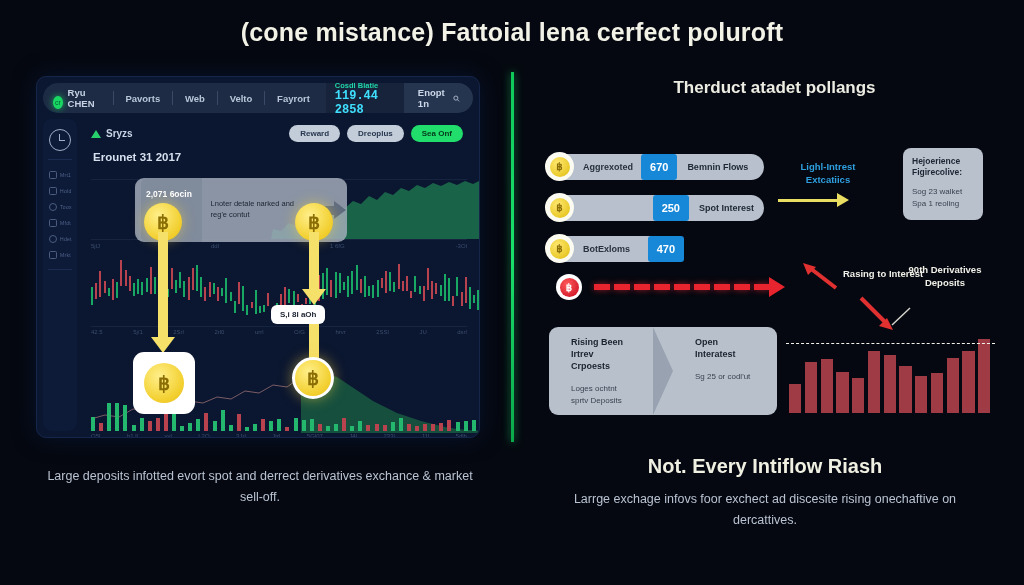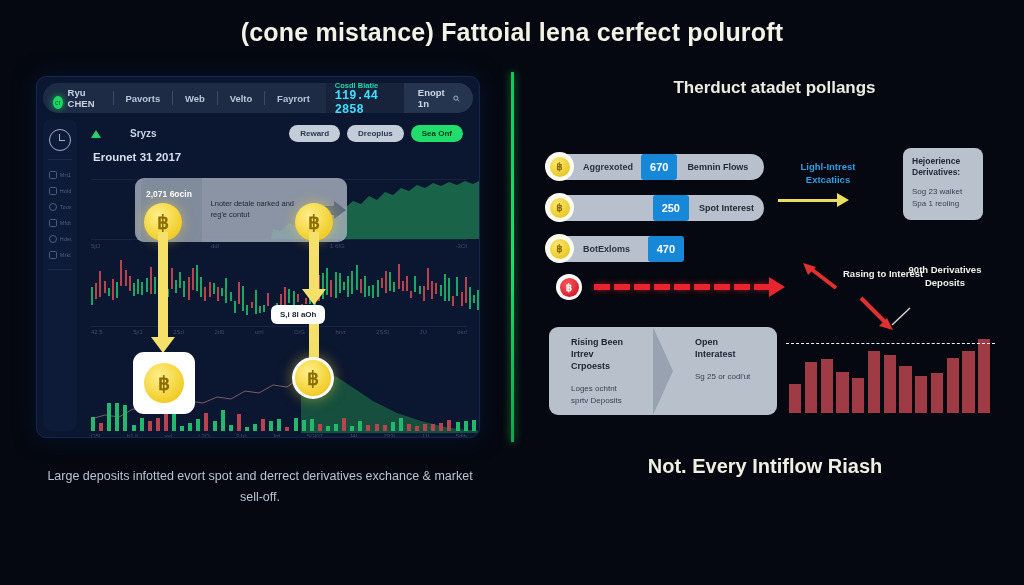--- a/index.html
+++ b/index.html
@@ -96,21 +96,21 @@
   }
   .side-ico.round { border-radius:50%; }
   .side-lbl { font-size:5px; color:#51648a; letter-spacing:.3px; }
 
   .content { position:absolute; left:44px; top:42px; right:6px; bottom:6px; }
   .c-head { display:flex; align-items:center; padding:6px 10px 0 10px; }
   .c-tri {
     width:0;height:0;border-left:5px solid transparent;border-right:5px solid transparent;
     border-bottom:8px solid #27d06a; margin-right:5px;
   }
-  .c-sym { font-size:10px; font-weight:bold; color:#c9d5e6;margin-left:24px; }
+  .c-sym { font-size:10px; font-weight:bold; color:#c9d5e6; }
   .c-btns { margin-left:auto; display:flex; gap:7px; }
   .pill {
     font-size:8px; font-weight:bold; color:#28374f;
     background:#c3cdda; border-radius:9px; padding:4px 11px;
   }
   .pill.green { background:#21dd6c; color:#05381a; }
   .c-date { font-size:11.5px; font-weight:bold; color:#d5dfee; padding:9px 10px 0 12px; }
 
   .chart-area { position:absolute; left:0; right:0; top:52px; bottom:0; }
   .grid-row { position:absolute; left:10px; right:6px; height:1px; background:#16243f; }
@@ -591,21 +591,21 @@
   </div>
 
   <div class="blue-note" style="left:782px; top:160px; width:92px">
     <span>Lighl-Intrest
 Extcatiics</span>
   </div>
   <div class="y-harrow" style="left:778px; top:199px; width:60px"></div>
 
   <div class="gray-card" style="left:903px; top:148px; width:80px; height:72px">
     <div class="gc-h">Hejoerience
-Derivatives:</div>
+Figirecolive:</div>
     <div class="gc-b">Sog 23 walket
 Spa 1 reoling</div>
   </div>
 
   <div class="red-coin" style="left:556px; top:274px">
       <i>฿</i>
     </div>
   <div class="red-dash" style="left:594px; top:284px">
     <s></s>
       <s></s>
@@ -664,15 +664,16 @@
       <div class="rbar" style="left: 174.462px; width: 12.2692px; height: 62.4px; background: rgb(158, 59, 68);"></div>
       <div class="rbar" style="left: 190.231px; width: 12.2692px; height: 74.1px; background: rgb(158, 59, 68);"></div>
     </div>
   <div class="thresh" id="thresh" style="top: 342.8px;"></div>
 
   <div class="cap" style="left:40px; top:455px; width:440px">
     <p>Large deposits infotted evort spot and derrect derivatives exchance &amp; market sell-off.</p>
   </div>
   <div class="cap" style="left:545px; top:455px; width:440px">
     <h3>Not. Every Intiflow Riash</h3>
+    <p>Larrge exchage infovs foor exchect ad discesite rising onechaftive on dercattives.</p>
   </div>
 
 </div>
 
 </body></html>

